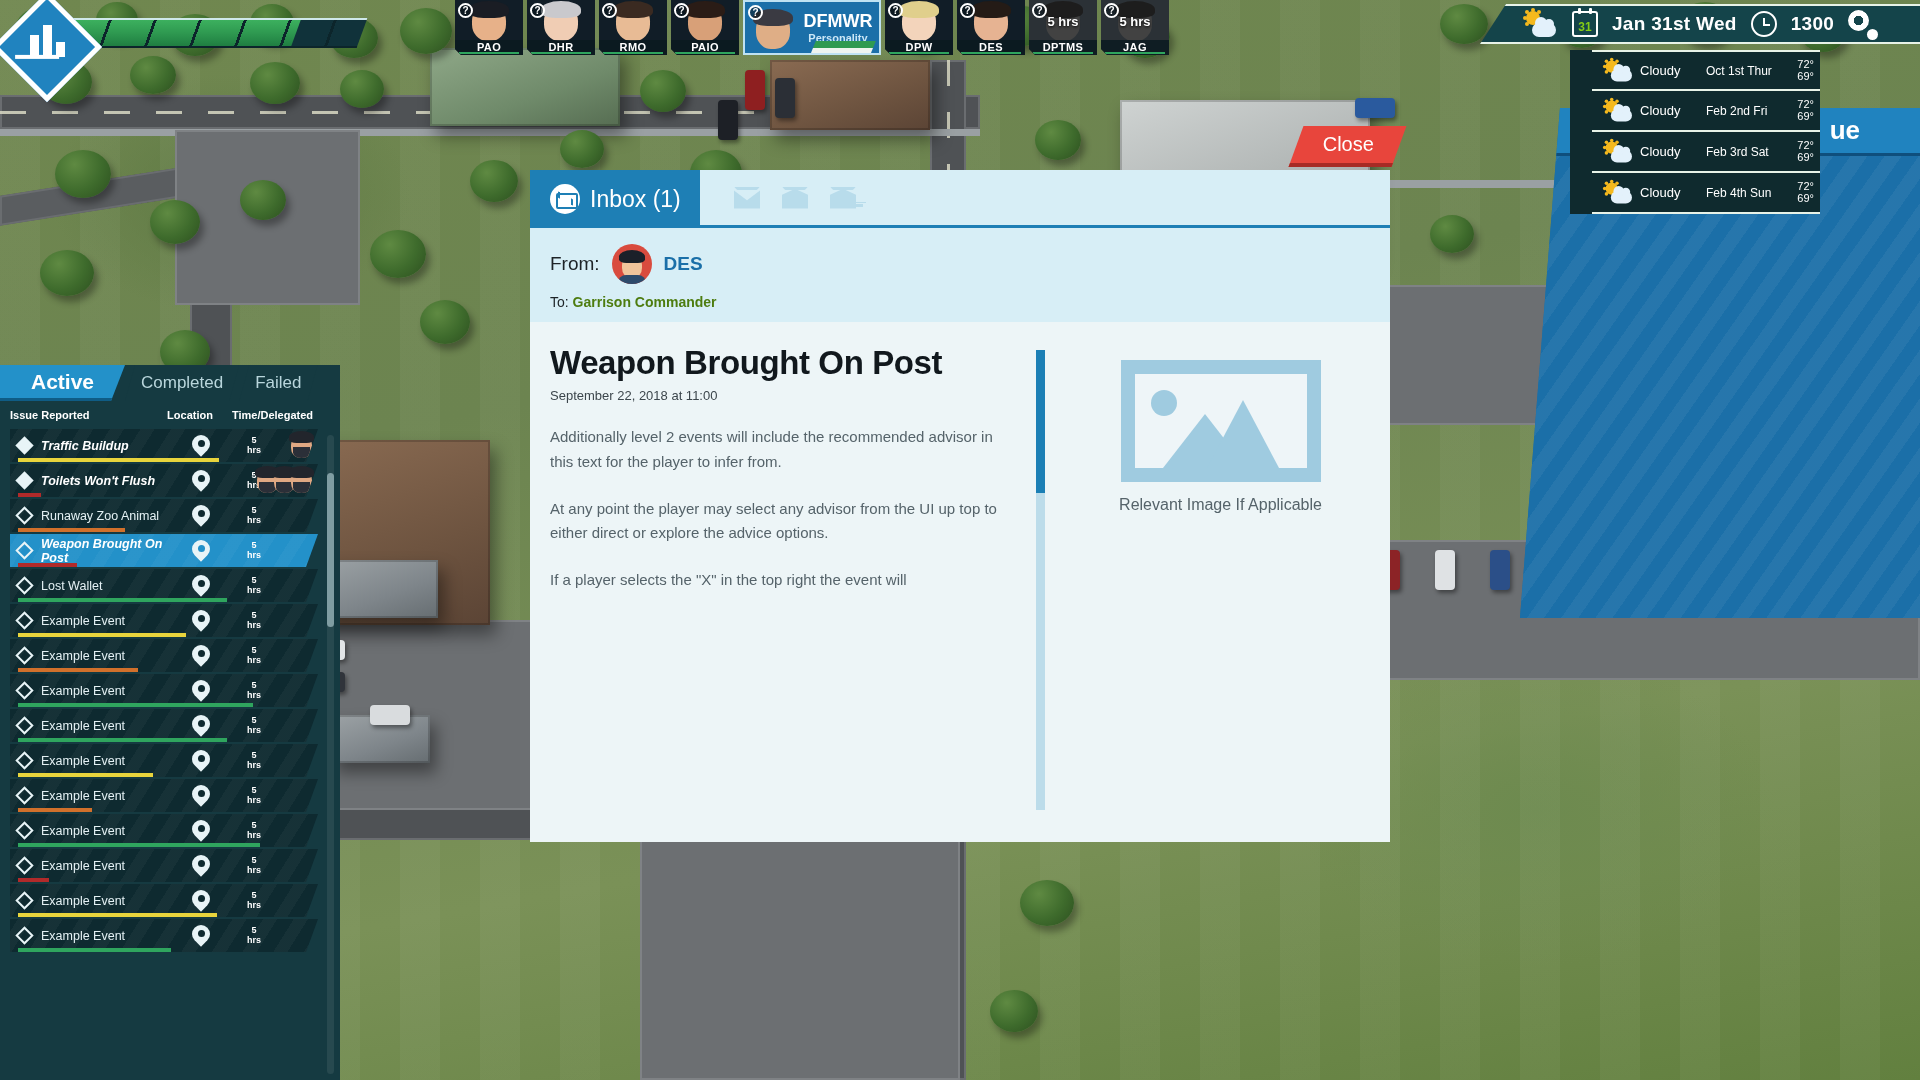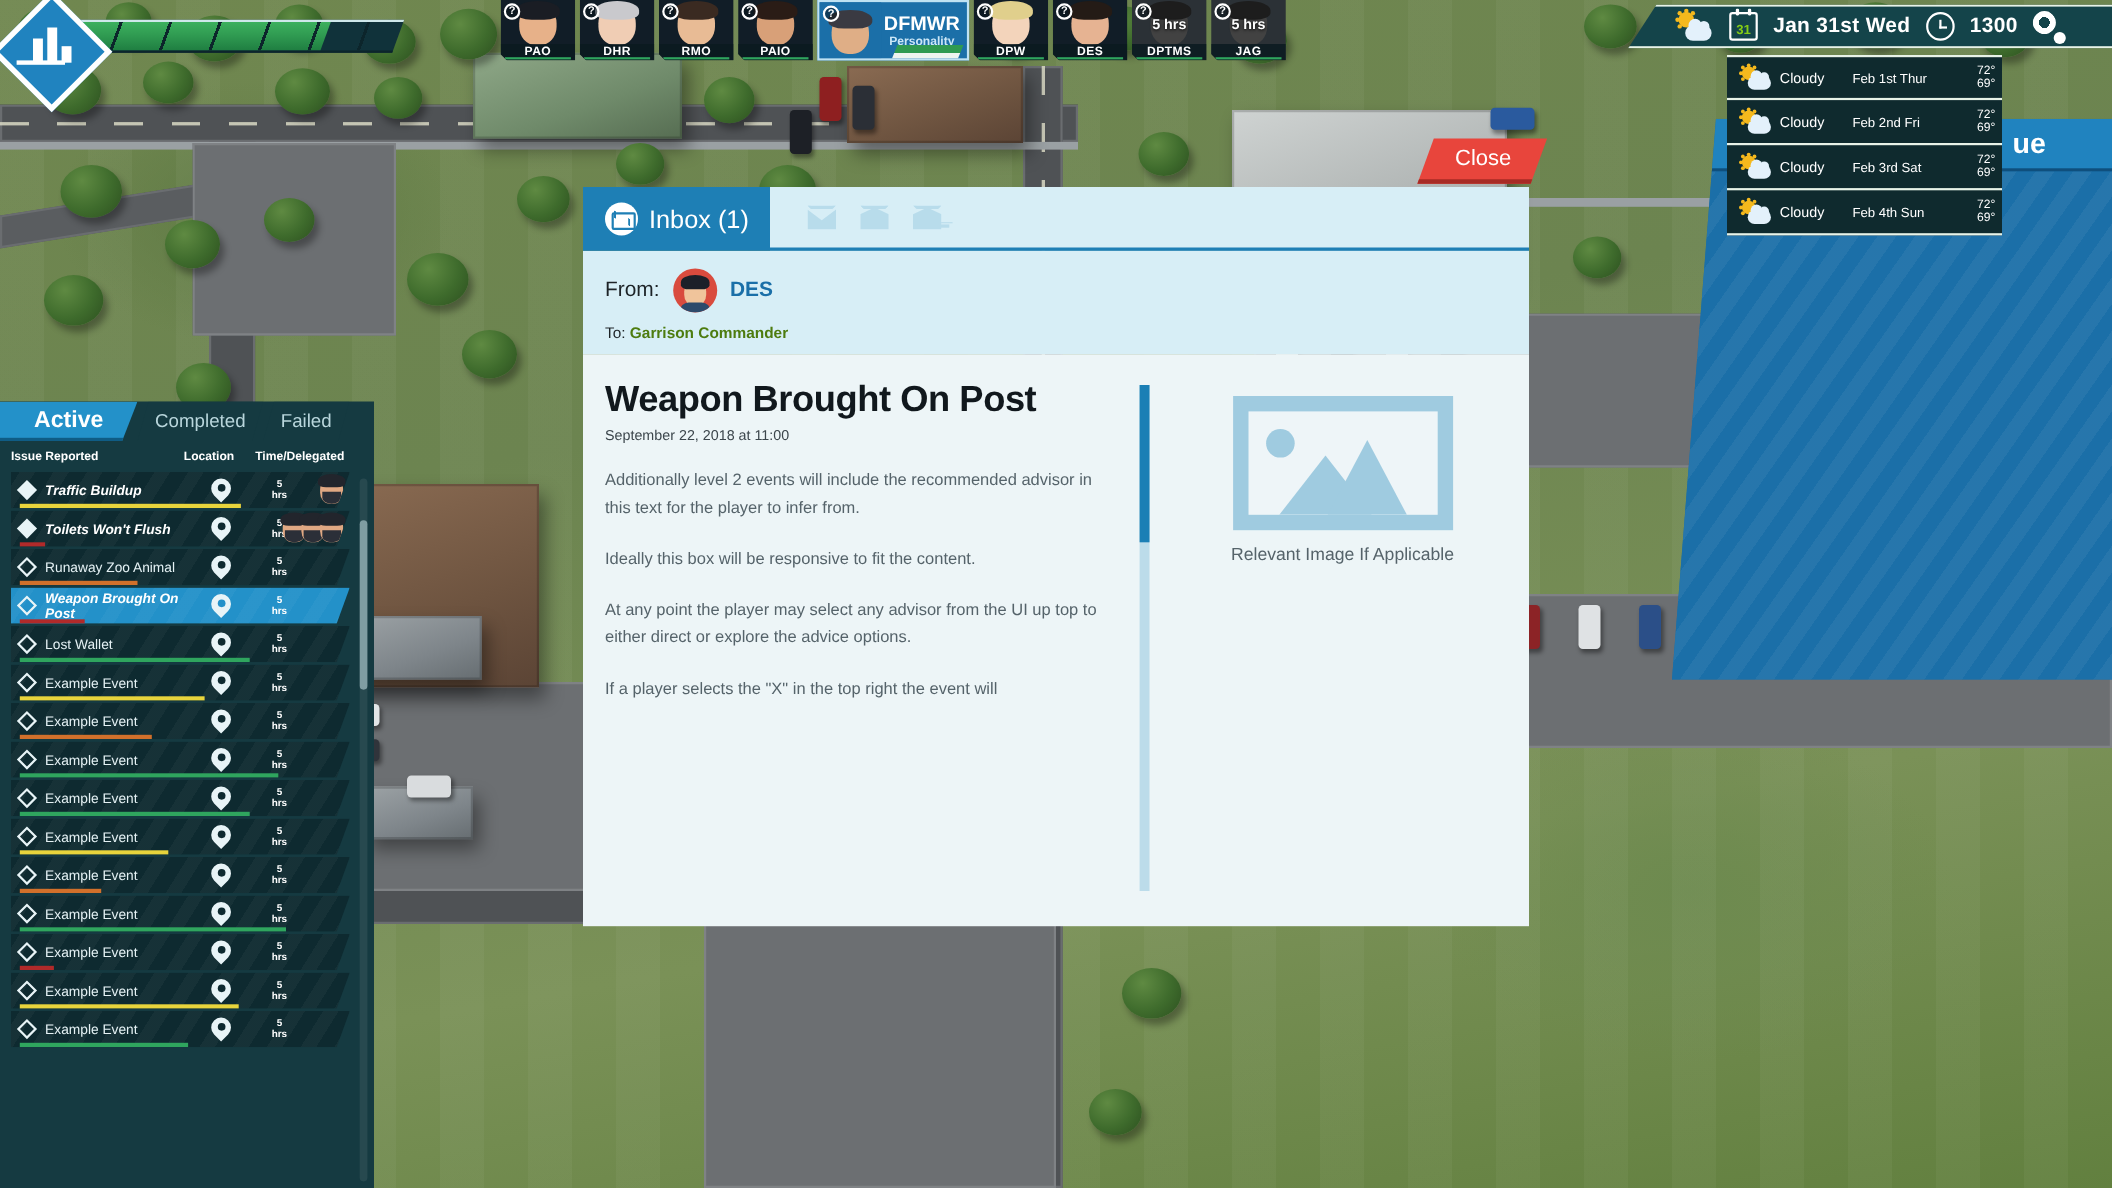--- a/index.html
+++ b/index.html
@@ -220,21 +220,21 @@
     content:""; position:absolute; right:2px; top:-4px; width:10px; height:10px; border-radius:50%; background:#e3f1fb;
   }
 
   
   #forecast {
     position:absolute; right:100px; top:50px; width:250px; z-index:39;
     background:#0f2a2e;
   }
   .fc-row {
     display:flex; align-items:center; height:41px; padding:0 6px 0 10px;
-    border-bottom:2px solid #e8f3e8; gap:8px;
+    border-bottom:2px solid #e8f3e8; gap:8px;margin-left:22px;
   }
   .fc-row:first-child { border-top:2px solid #e8f3e8; }
   .fc-row .fc-cond { font-size:13px; color:#fff; width:58px; }
   .fc-row .fc-date { font-size:12px; color:#fff; flex:1; }
   .fc-row .fc-temps { text-align:right; line-height:1.05; }
   .fc-row .fc-temps span { display:block; font-size:11px; color:#fff; }
   .fc-row .sun-cloud { width:30px; height:26px; transform:scale(.88); }
 
   
   #right-panel {
@@ -675,21 +675,21 @@
   </div>
 </div>
 
 <div id="forecast">
     <div class="fc-row">
       <div class="sun-cloud">
         <div class="sun"></div>
         <div class="cloud"></div>
       </div>
       <div class="fc-cond">Cloudy</div>
-      <div class="fc-date">Feb 1st Thur</div>
+      <div class="fc-date">Oct 1st Thur</div>
       <div class="fc-temps">
         <span>72°</span>
         <span>69°</span>
       </div>
     </div>
     <div class="fc-row">
       <div class="sun-cloud">
         <div class="sun"></div>
         <div class="cloud"></div>
       </div>
@@ -936,21 +936,20 @@
       <b>Garrison Commander</b>
     </div>
   </div>
 
   <div id="inbox-body">
     <div class="left">
       <h1>Weapon Brought On Post</h1>
       <div class="date">September 22, 2018 at 11:00</div>
       <div id="msg-paras">
           <p>Additionally level 2 events will include the recommended advisor in this text for the player to infer from.</p>
-          <p>Ideally this box will be responsive to fit the content.</p>
           <p>At any point the player may select any advisor from the UI up top to either direct or explore the advice options.</p>
           <p>If a player selects the "X" in the top right the event will</p>
         </div>
     </div>
     <div class="scrolltrack">
       <div class="th"></div>
     </div>
     <div class="right">
       <div class="imgph">
         <div class="inner">

